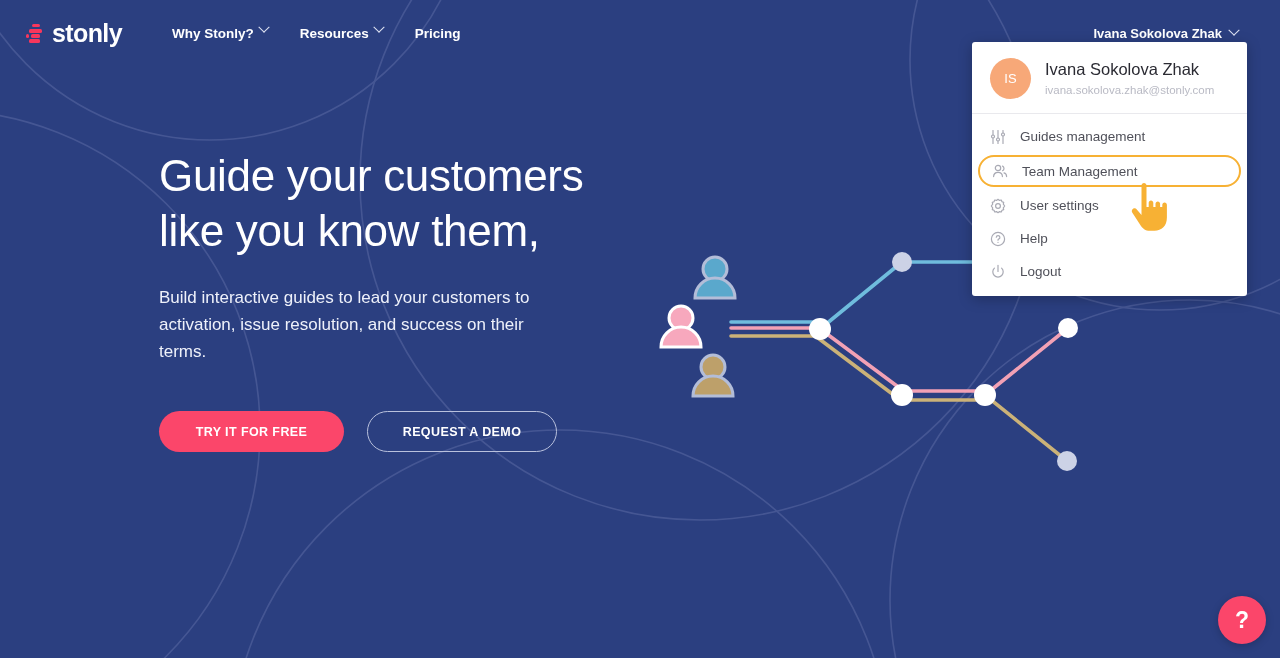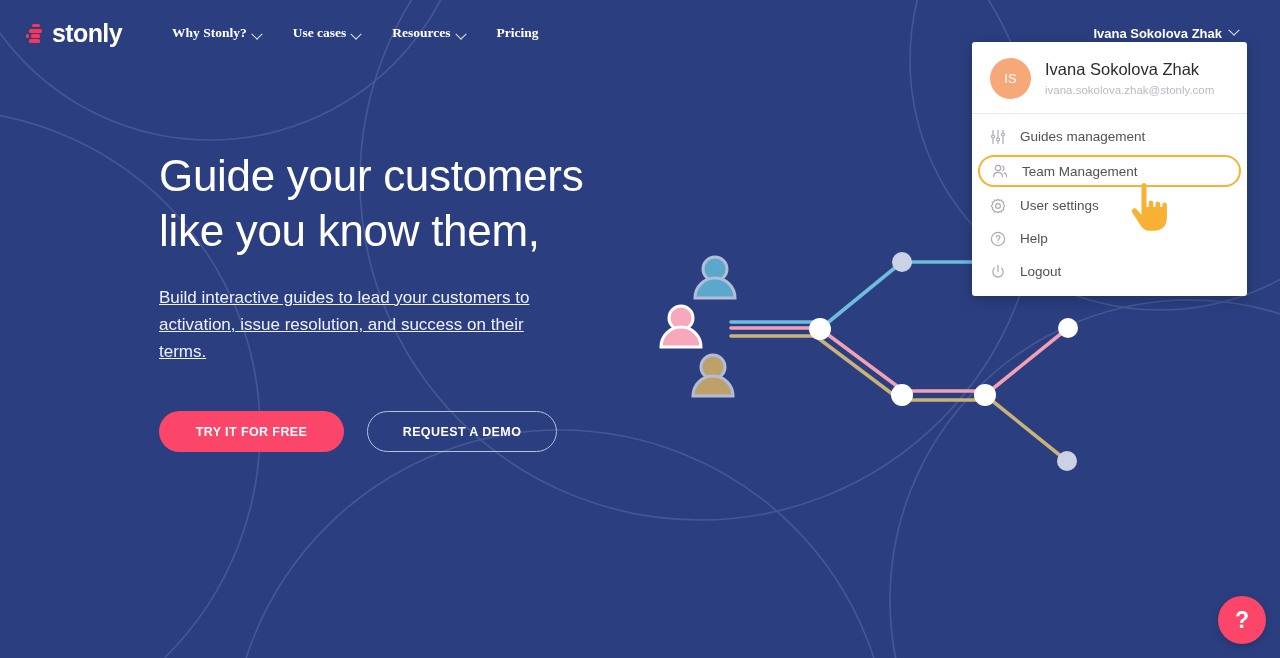--- a/index.html
+++ b/index.html
@@ -57,29 +57,28 @@
   .logo-text {
     color: #ffffff;
     font-size: 25px;
     font-weight: bold;
     letter-spacing: -0.6px;
     line-height: 1;
   }
   .nav-links { display: flex; align-items: center; gap: 0px; }
   .nav-item {
     display: flex;
-    align-items: flex-end;
+    align-items: flex-start;
     gap: 6px;
     color: #ffffff;
     font-size: 13.5px;
     font-weight: bold;
     padding: 8px 16px;
     cursor: pointer;
     white-space: nowrap;
-    font-family: Liberation Serif, serif;
   }
   .chev {
     display: inline-block;
     width: 8px; height: 8px;
     border-right: 1.6px solid #dfe3f2;
     border-bottom: 1.6px solid #dfe3f2;
     transform: rotate(45deg) translate(-2px,-2px);
   }
   .nav-right {
     margin-left: auto;
@@ -107,21 +106,20 @@
     line-height: 55px;
     font-weight: normal;
     letter-spacing: -0.3px;
   }
   #hero-sub {
     color: #eef1fa;
     font-size: 17px;
     line-height: 27px;
     margin-top: 26px;
     width: 372px;
-    text-decoration: underline;
   }
   #hero-buttons {
     margin-top: 46px;
     display: flex;
     align-items: flex-start;
     gap: 23px;
   }
   .btn {
     height: 41px;
     border-radius: 21px;
@@ -286,24 +284,20 @@
           <i class="lm3"></i>
           <i class="lm4"></i>
           <i class="lm5"></i>
       </span>
       <span class="logo-text">stonly</span>
     </div>
 
     <div class="nav-links">
       <div class="nav-item">
         <span>Why Stonly?</span>
-        <span class="chev"></span>
-      </div>
-      <div class="nav-item">
-        <span>Use cases</span>
         <span class="chev"></span>
       </div>
       <div class="nav-item">
         <span>Resources</span>
         <span class="chev"></span>
       </div>
       <div class="nav-item">
         <span>Pricing</span>
       </div>
     </div>

